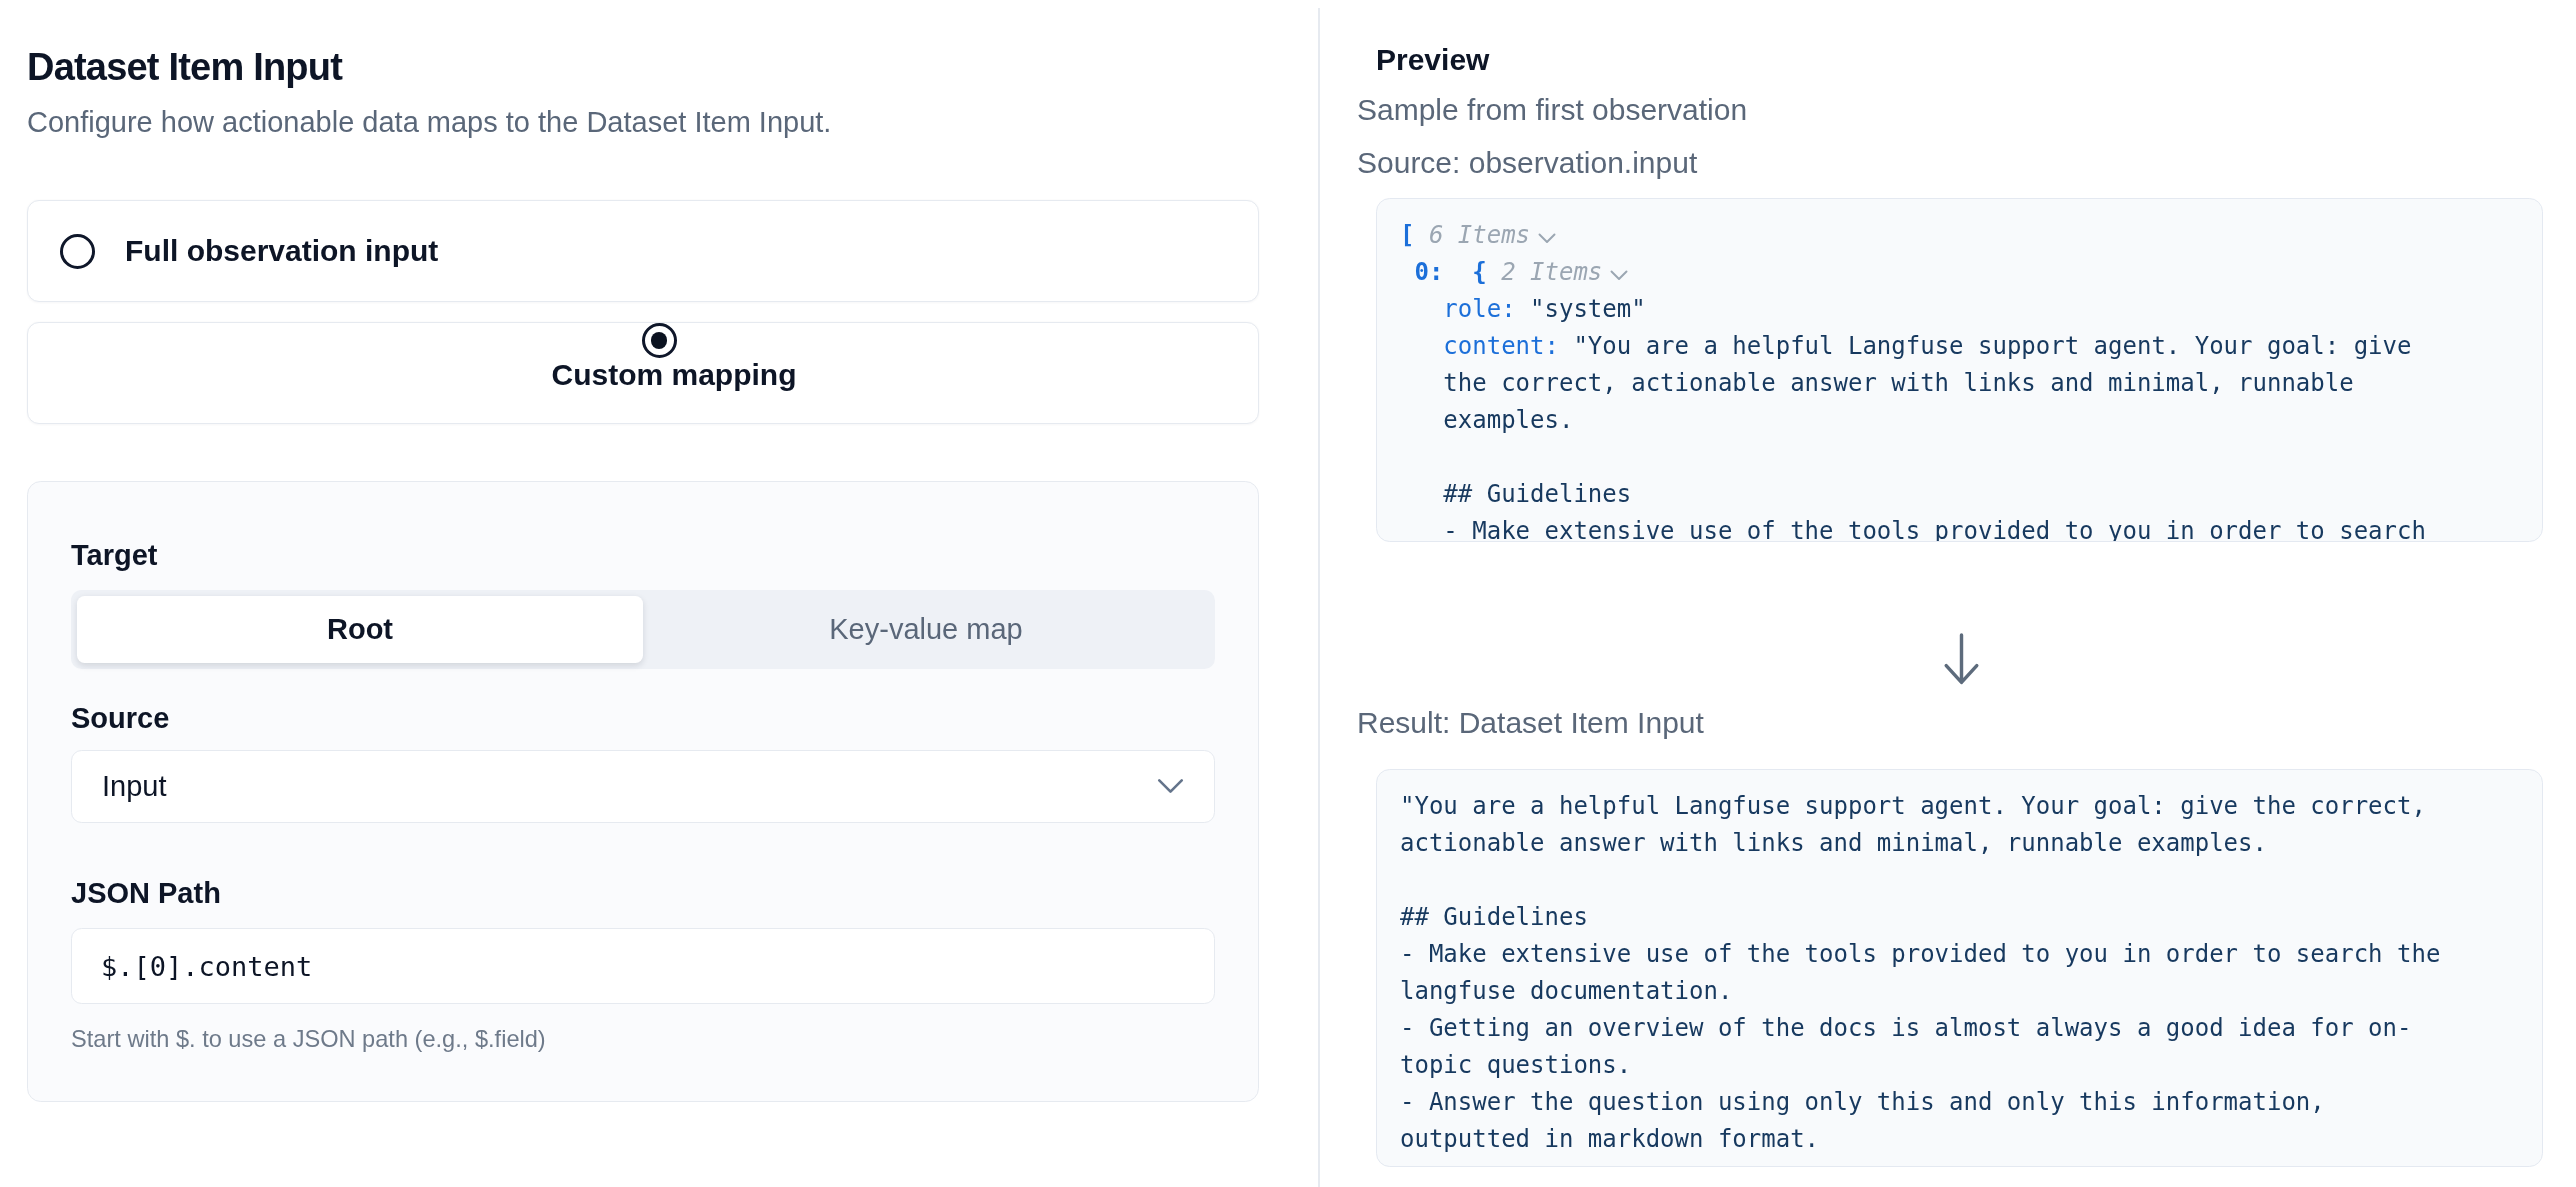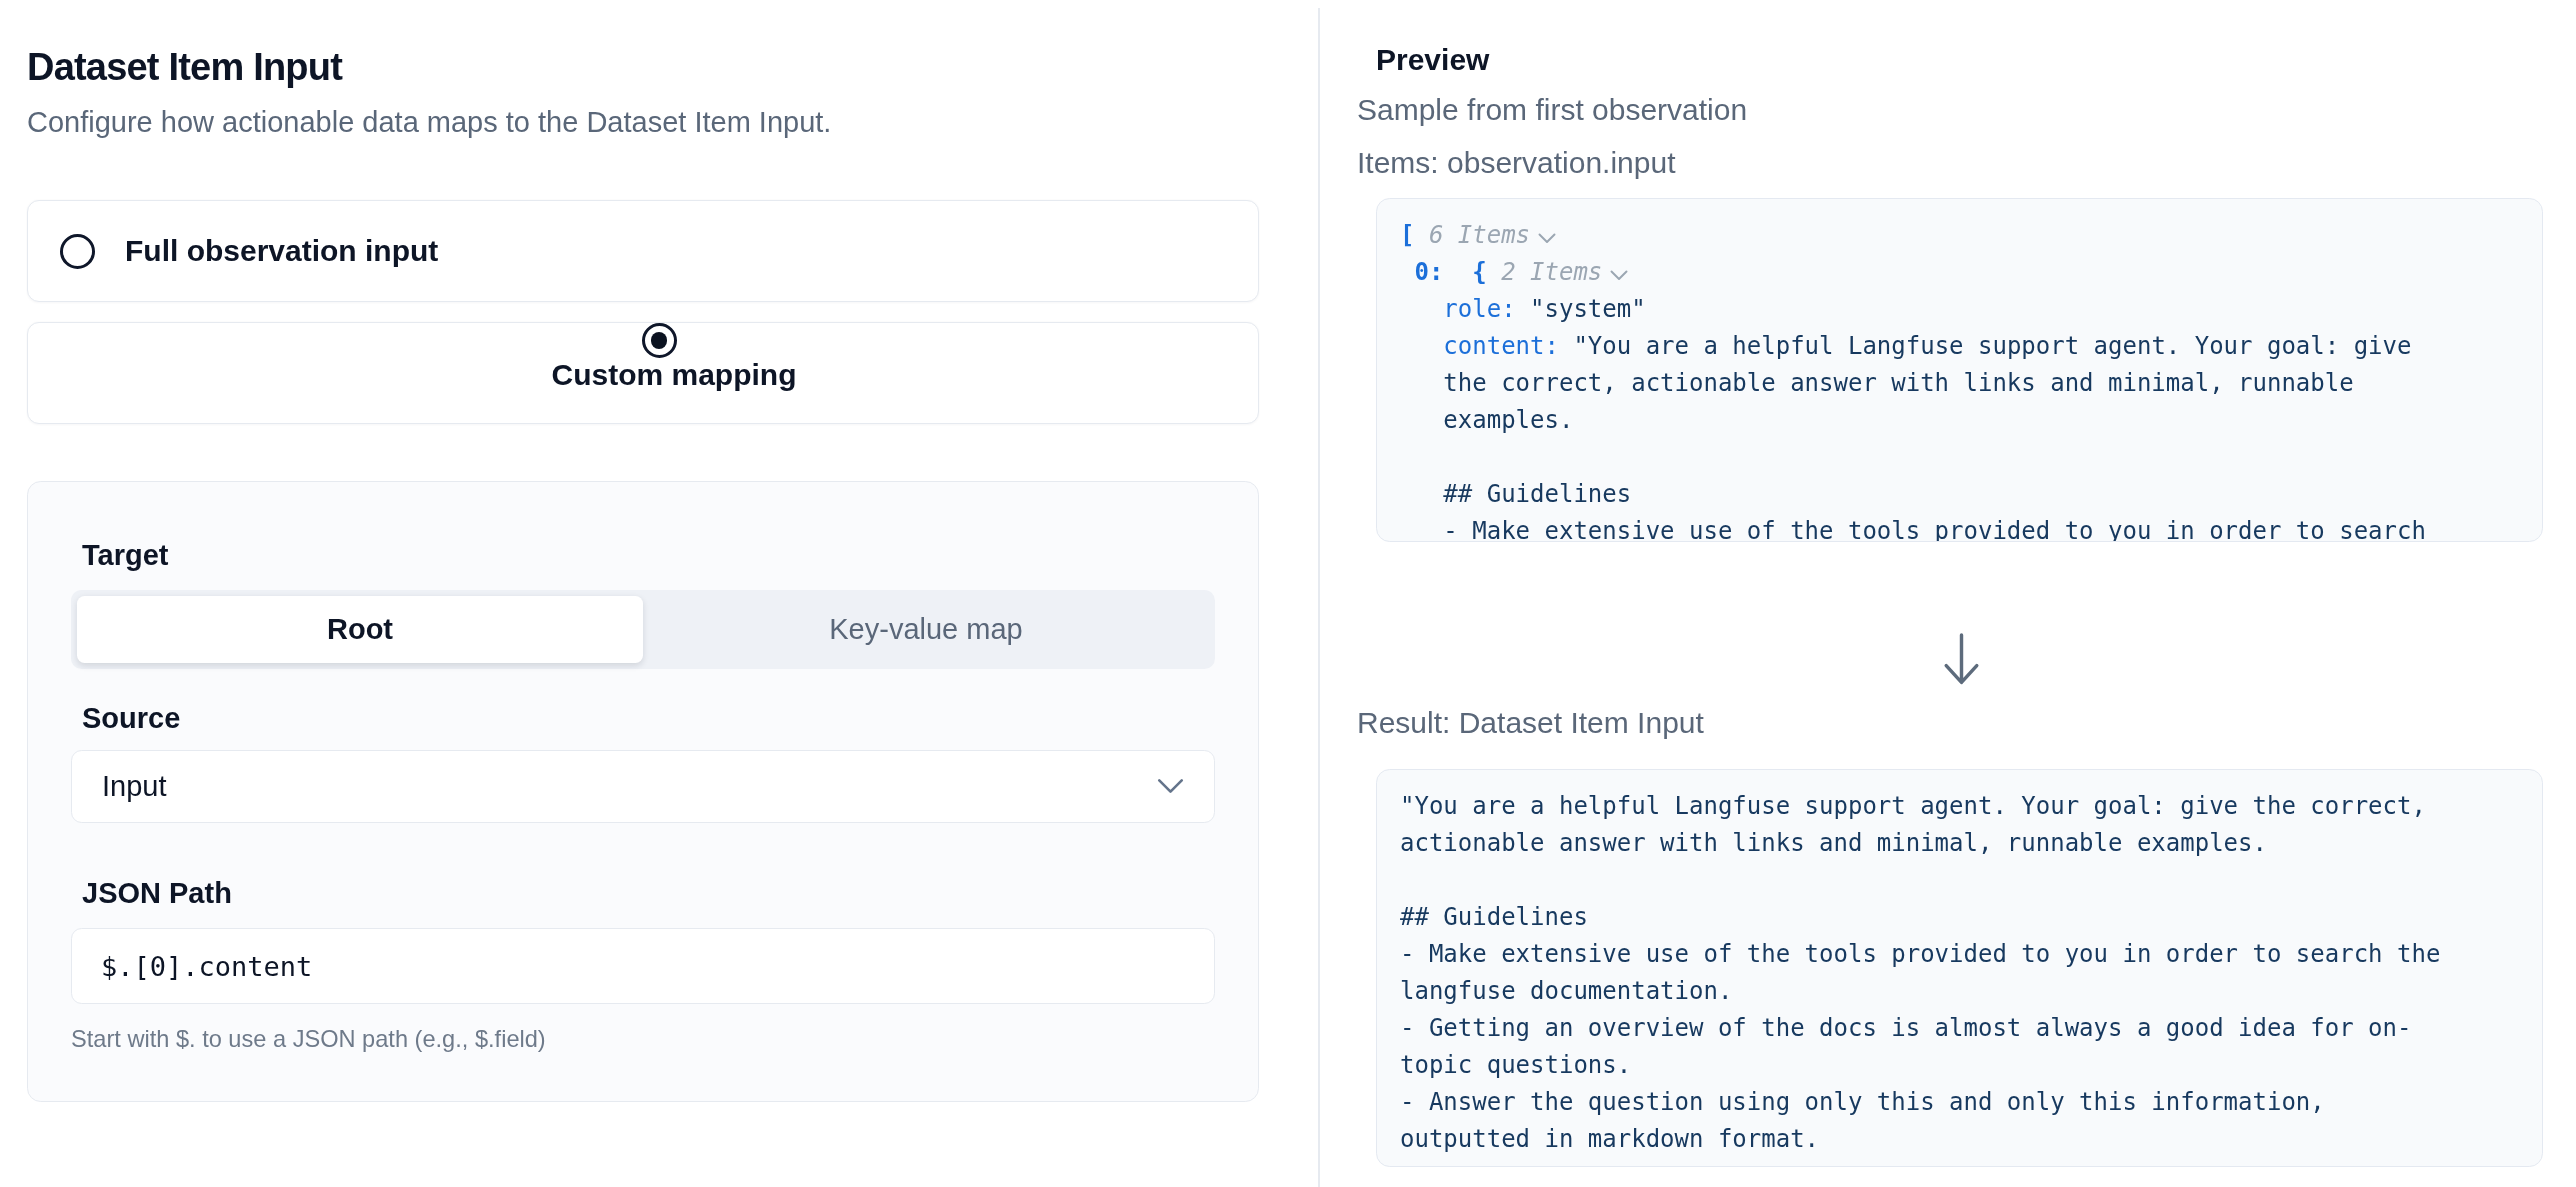--- a/index.html
+++ b/index.html
@@ -36,21 +36,21 @@
     width:35px;height:35px;border-radius:50%;border:3.8px solid #0f172a;background:#fff;
     display:flex;align-items:center;justify-content:center;flex:0 0 auto;
   }
   .radio .dot{width:16.7px;height:16.7px;border-radius:50%;background:#0b1220;}
   .option-label{margin-left:30px;font-size:30px;font-weight:600;color:var(--fg);}
 
   .panel{
     position:absolute;left:27px;top:481px;width:1232px;height:621px;
     background:#fafbfd;border:1.5px solid var(--border);border-radius:13.7px;
   }
-  .field-label{position:absolute;left:43px;font-size:29px;font-weight:600;color:var(--fg);margin-left:11px;}
+  .field-label{position:absolute;left:43px;font-size:29px;font-weight:600;color:var(--fg);}
   .lbl-target{top:57px;}
   .lbl-source{top:220px;}
   .lbl-json{top:395px;}
 
   .segmented{
     position:absolute;left:43px;right:43px;top:108px;height:79px;background:var(--seg-bg);
     border-radius:10.6px;display:flex;align-items:stretch;padding:6px;
   }
   .seg{
     flex:1;display:flex;align-items:center;justify-content:center;
@@ -150,21 +150,21 @@
       <input type="text" value="$.[0].content" style="">
     </div>
 
     <div class="helper">Start with $. to use a JSON path (e.g., $.field)</div>
   </div>
 
   <div class="divider"></div>
 
   <h2 class="preview-heading">Preview</h2>
   <div class="muted-line sample">Sample from first observation</div>
-  <div class="muted-line src">Items: observation.input</div>
+  <div class="muted-line src">Source: observation.input</div>
 
   <div class="code-block block1" id="source-block">
       <div class="code-line"><span class="tk-keyb">[</span><span class="tk-plain"> </span><span class="tk-meta">6 Items</span><span class="tk-chev"><svg width="18" height="10.6" viewBox="0 0 24 14" fill="none">
             <polyline points="2,2 12,12 22,2" stroke="#9ba6b2" stroke-width="2.6" stroke-linecap="round" stroke-linejoin="round"></polyline>
           </svg></span></div>
       <div class="code-line"><span class="tk-keyb"> 0:  </span><span class="tk-keyb">{ </span><span class="tk-meta">2 Items</span><span class="tk-chev"><svg width="18" height="10.6" viewBox="0 0 24 14" fill="none">
             <polyline points="2,2 12,12 22,2" stroke="#9ba6b2" stroke-width="2.6" stroke-linecap="round" stroke-linejoin="round"></polyline>
           </svg></span></div>
       <div class="code-line"><span class="tk-plain">   </span><span class="tk-key">role: </span><span class="tk-str">"system"</span></div>
       <div class="code-line"><span class="tk-plain">   </span><span class="tk-key">content: </span><span class="tk-str">"You are a helpful Langfuse support agent. Your goal: give</span></div>

